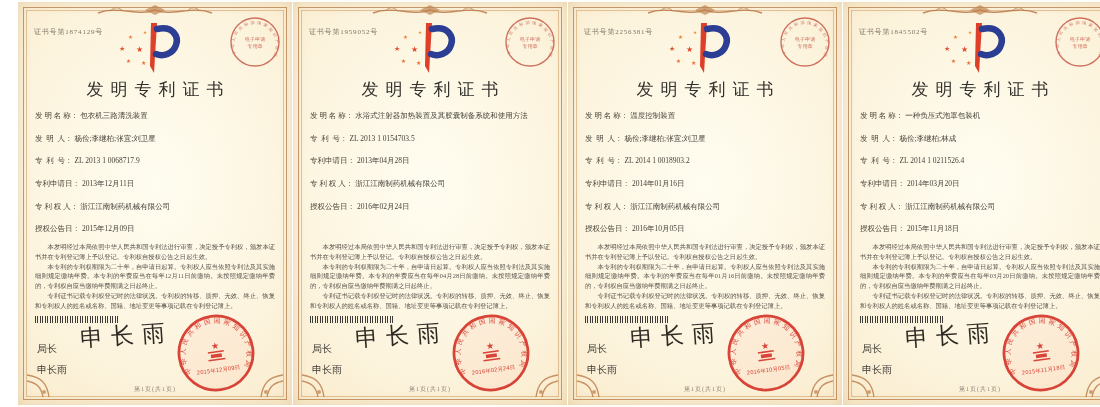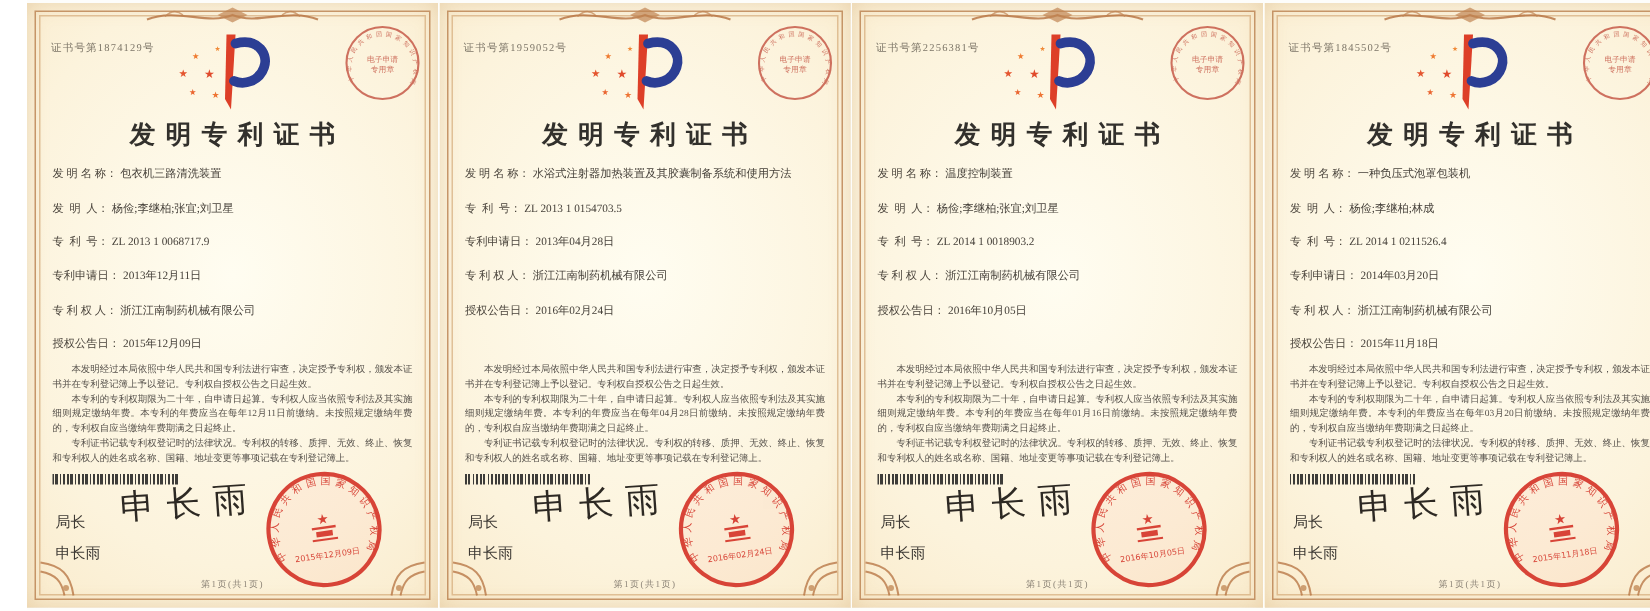--- a/index.html
+++ b/index.html
@@ -10,21 +10,21 @@
     box-shadow:inset 0 0 14px rgba(190,140,80,.28);}
   .b1{position:absolute;inset:5px;border:1.2px solid #b97f4e;opacity:.8;}
   .b2{position:absolute;inset:8px;border:1px solid #cfa06b;opacity:.6;}
   .orn-top{position:absolute;top:0;left:50%;transform:translateX(-50%);width:130px;height:16px;}
   .orn{position:absolute;width:26px;height:26px;opacity:.75;}
   .orn.bl{left:7px;bottom:6px;transform:scaleX(-1);}
   .orn.br{right:7px;bottom:6px;}
   .certno{position:absolute;left:16px;top:25px;font-size:7px;color:#7d7668;letter-spacing:.8px;}
   .logo{position:absolute;left:97px;top:19px;width:72px;height:56px;}
   .stamp{position:absolute;left:209px;top:12px;width:56px;height:56px;opacity:.8;}
-  .title{position:absolute;left:0;right:0;top:76px;text-align:center;font-size:17px;font-weight:bold;
+  .title{position:absolute;left:0;right:0;top:76px;text-align:center;font-size:17px;font-weight:normal;
     color:#32302c;letter-spacing:7px;text-indent:7px;}
   .fields{position:absolute;left:17px;right:10px;top:109px;font-size:7.5px;color:#46413a;}
   .fields .row{height:22.7px;white-space:nowrap;}
   .lab{white-space:pre;color:#4a443c;text-align:right;}
   .val{margin-left:2px;}
   .bodytext{position:absolute;left:17px;right:17px;top:240px;font-size:6.3px;line-height:1.55;
     color:#55504a;text-align:justify;}
   .bodytext p{margin:0;text-indent:2em;}
   .barcode{position:absolute;left:17px;top:314px;width:84px;height:7px;opacity:.85;
     background:repeating-linear-gradient(90deg,#1c1c1c 0 1px,transparent 1px 2px,#1c1c1c 2px 3.4px,transparent 3.4px 5px);}
@@ -277,20 +277,23 @@
     <div class="row">
       <span class="lab">发 明 名 称：</span><span class="val">温度控制装置</span>
     </div>
     <div class="row">
       <span class="lab">发  明  人：</span><span class="val">杨俭;李继柏;张宜;刘卫星</span>
     </div>
     <div class="row">
       <span class="lab">专  利  号：</span><span class="val">ZL 2014 1 0018903.2</span>
     </div>
     <div class="row">
+      <span class="lab">专利申请日：</span><span class="val">2014年01月16日</span>
+    </div>
+    <div class="row">
       <span class="lab">专 利 权 人：</span><span class="val">浙江江南制药机械有限公司</span>
     </div>
     <div class="row">
       <span class="lab">授权公告日：</span><span class="val">2016年10月05日</span>
     </div>
   </div>
 
   <div class="bodytext">
     <p>本发明经过本局依照中华人民共和国专利法进行审查，决定授予专利权，颁发本证书并在专利登记簿上予以登记。专利权自授权公告之日起生效。</p>
     <p>本专利的专利权期限为二十年，自申请日起算。专利权人应当依照专利法及其实施细则规定缴纳年费。本专利的年费应当在每年01月16日前缴纳。未按照规定缴纳年费的，专利权自应当缴纳年费期满之日起终止。</p>

